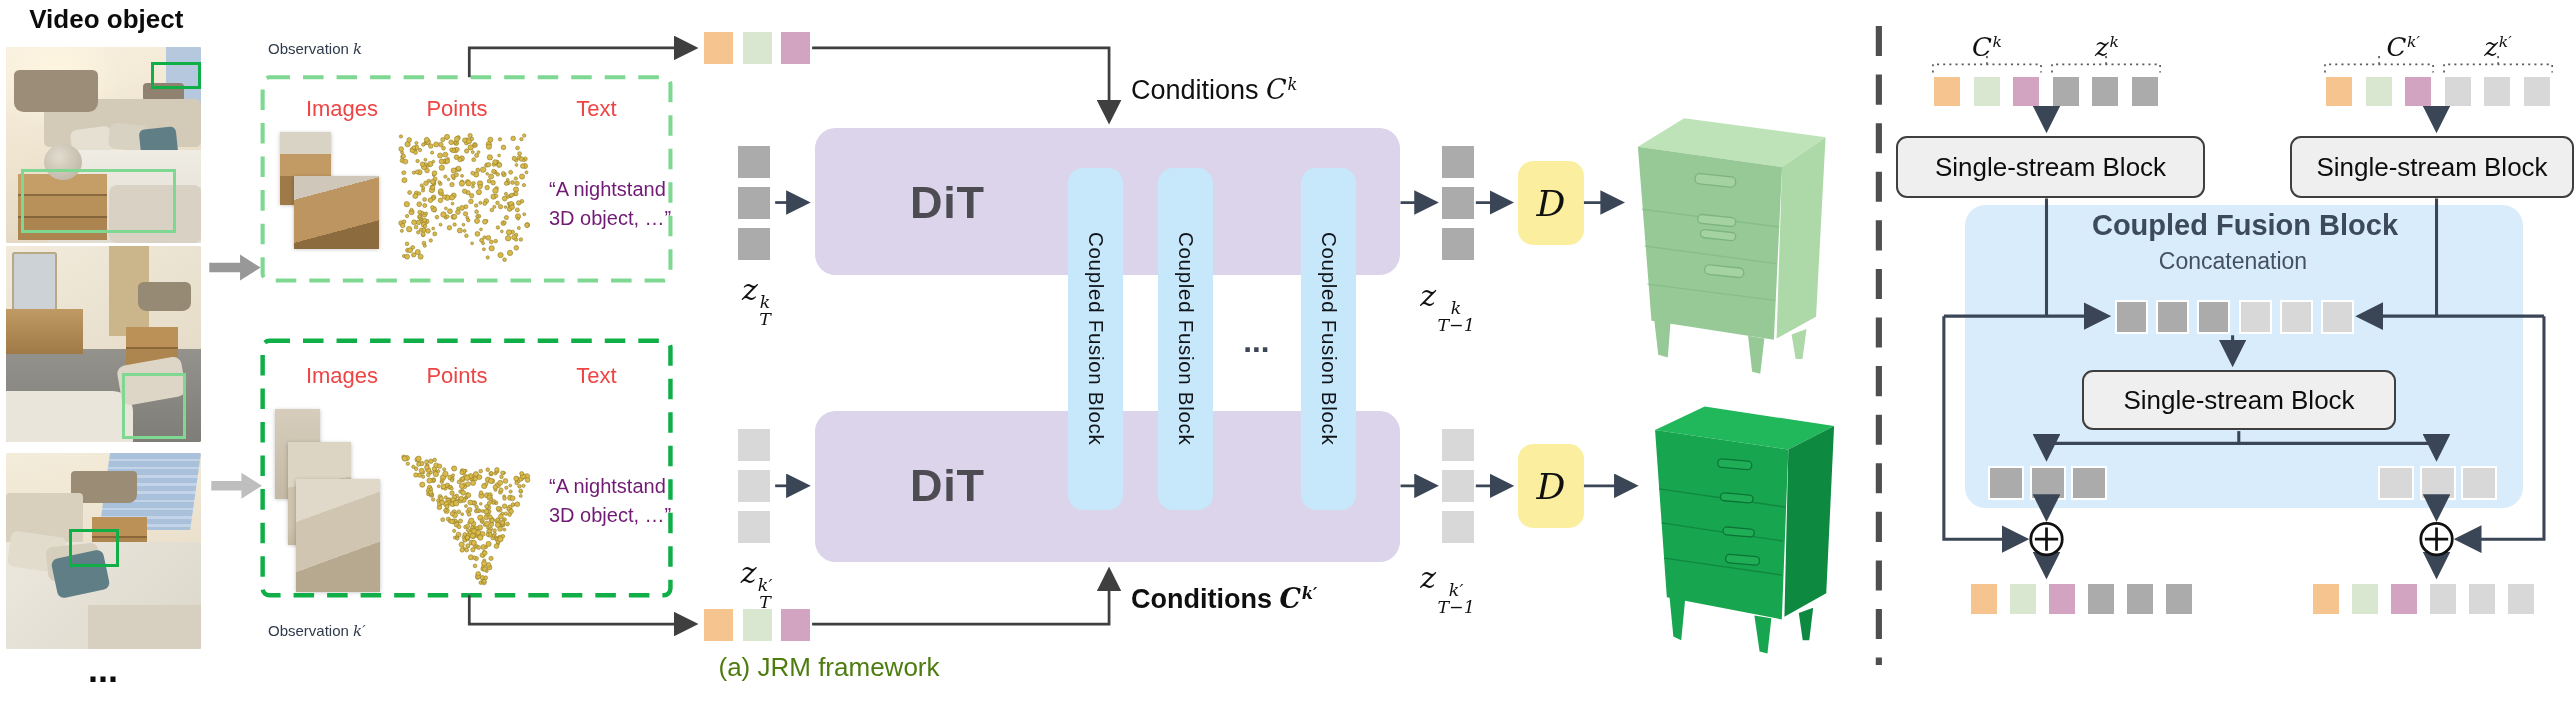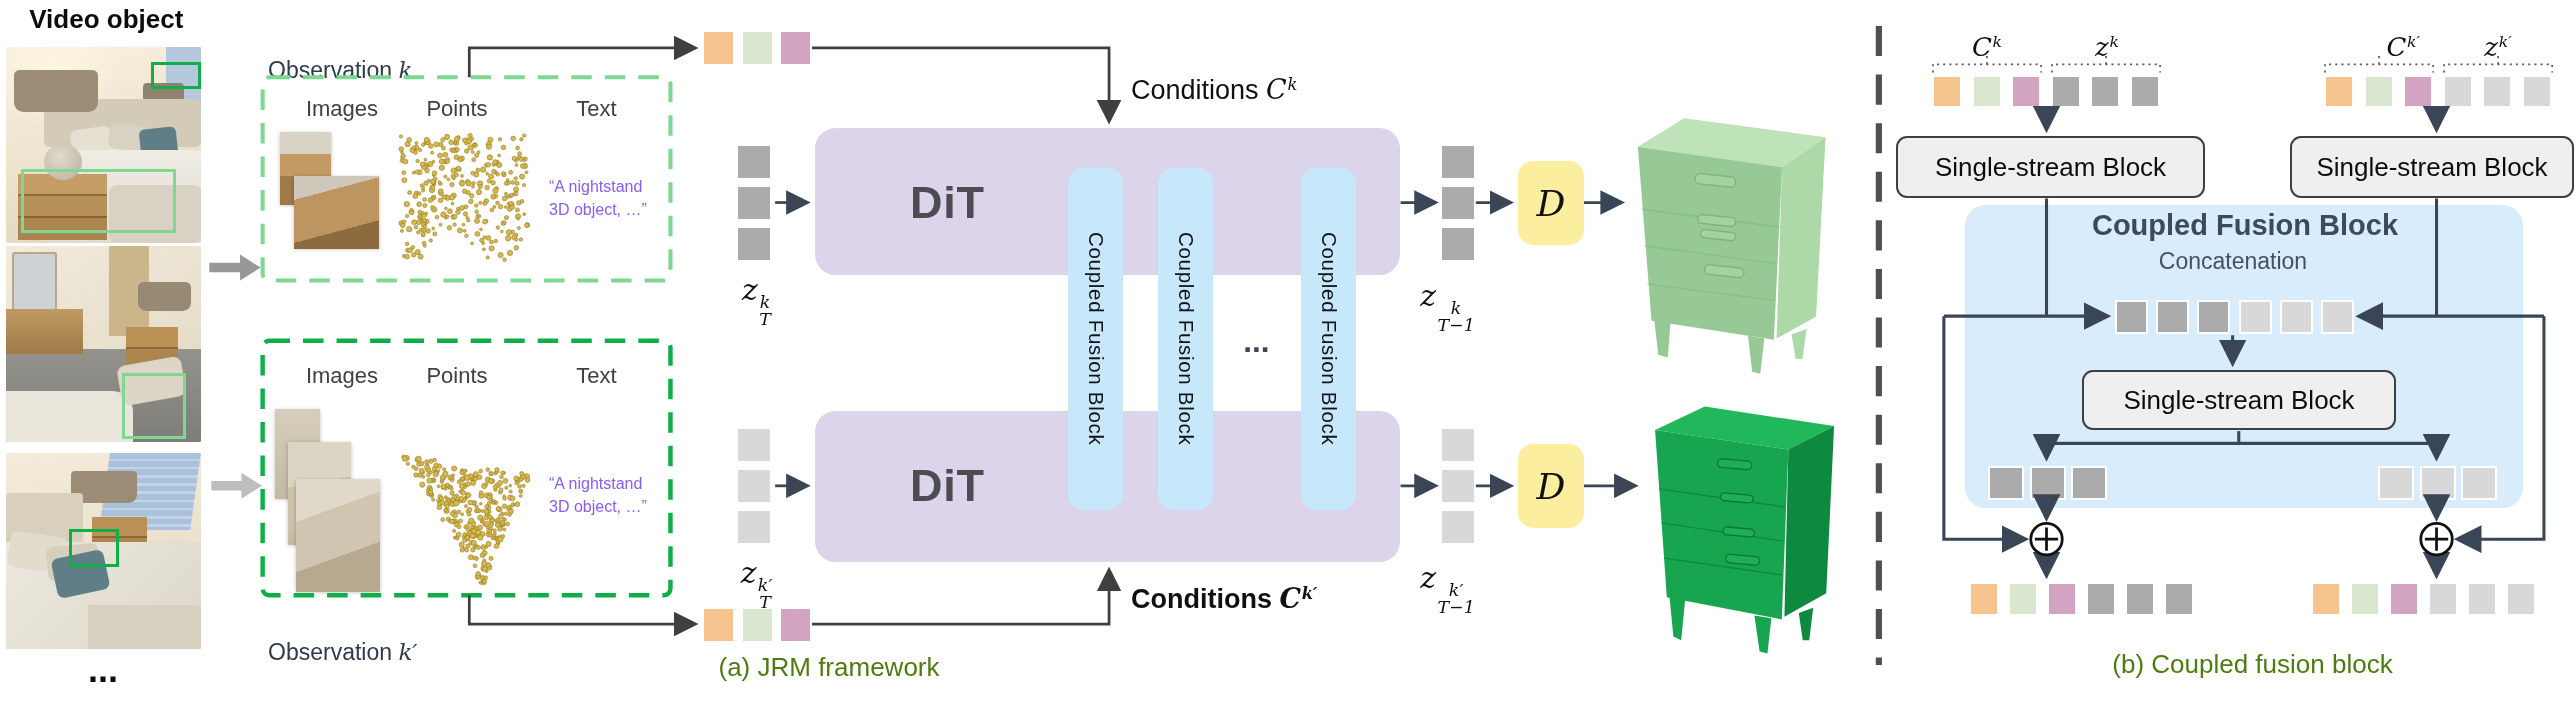--- a/index.html
+++ b/index.html
@@ -52,23 +52,23 @@
   .fusion-title{position:absolute;font-size:29px;font-weight:bold;color:var(--c-fusion-title);text-align:center;}
   .concat-label{position:absolute;font-size:23px;color:#455060;text-align:center;}
   .pb-math{position:absolute;font-size:26px;text-align:center;}
 
   
   .panel-title{position:absolute;font-size:26px;font-weight:600;color:#0c0c0c;text-align:center;}
   .photo{position:absolute;width:195px;height:196px;overflow:hidden;border-radius:1.4px;}
   .shape{position:absolute;}
   .bbox-light{position:absolute;border:3.4px solid var(--c-obs-k-border);}
   .bbox-dark{position:absolute;border:3.4px solid var(--c-obs-kp-border);}
-  .obs-label{position:absolute;font-size:23px;color:var(--c-slate);white-space:nowrap;margin-top:17px;}
-  .col-label{position:absolute;font-size:22px;color:#404040;text-align:center;}
-  .quote{position:absolute;font-size:16px;line-height:1.45;color:#8b5cf6;}
+  .obs-label{position:absolute;font-size:15px;color:var(--c-slate);white-space:nowrap;}
+  .col-label{position:absolute;font-size:22px;color:#ef4444;text-align:center;}
+  .quote{position:absolute;font-size:20px;line-height:1.45;color:#701a75;}
   .crop{position:absolute;box-shadow:0 1.4px 4.1px rgba(0,0,0,.25);}
 
   
   #wires{position:absolute;left:0;top:0;pointer-events:none;}
   .ln{stroke:var(--c-arrow);stroke-width:4;fill:none;}
   .ln2{stroke:var(--c-line);stroke-width:4;fill:none;}
   .lnb{stroke:var(--c-arrow);stroke-width:4.5;fill:none;}
   .brk{stroke:#5a5a5a;stroke-width:2.5;fill:none;stroke-dasharray:3 6;}
   .obsrect{fill:none;}
 </style>
@@ -339,21 +339,20 @@
     </div>
   <div class="tokrow final-row" style="left:2311px;top:582px;">
       <span class="tok orange"></span>
       <span class="tok green"></span>
       <span class="tok pink"></span>
       <span class="tok light"></span>
       <span class="tok light"></span>
       <span class="tok light"></span>
     </div>
 
-  <div class="caption" style="left:2088px;top:649px;width:329px;">(b) Coupled fusion block</div>
 
   <svg id="wires" width="2576" height="713" viewBox="0 0 3763 1042">
     <defs>
       <marker id="m-dark" markerWidth="9" markerHeight="9" refX="7.5" refY="4.5" orient="auto" markerUnits="strokeWidth">
         <path d="M0,0 L9,4.5 L0,9 Z" style="fill:var(--c-arrow);"></path>
       </marker>
       <marker id="m-line" markerWidth="9" markerHeight="9" refX="7.5" refY="4.5" orient="auto" markerUnits="strokeWidth">
         <path d="M0,0 L9,4.5 L0,9 Z" style="fill:var(--c-line);"></path>
       </marker>
     </defs>

